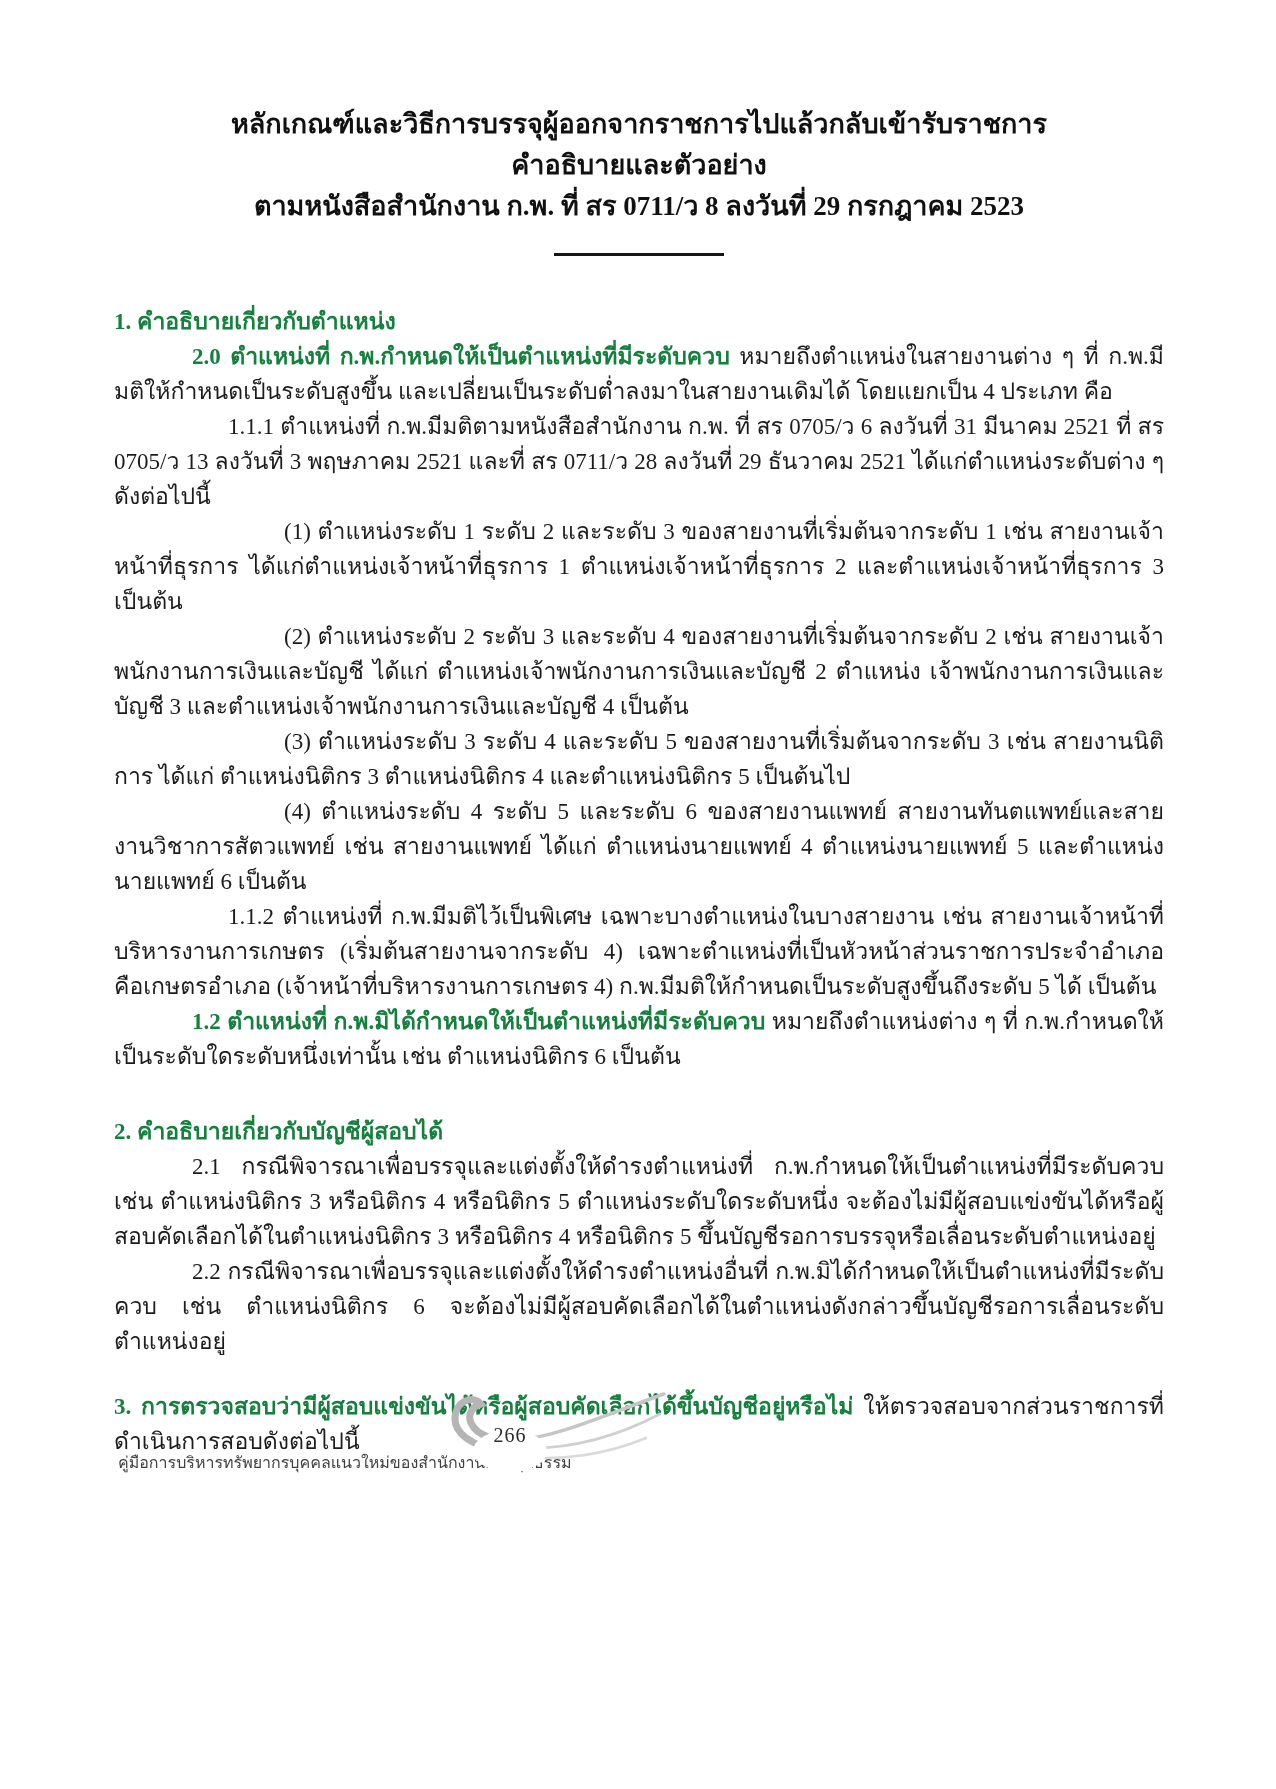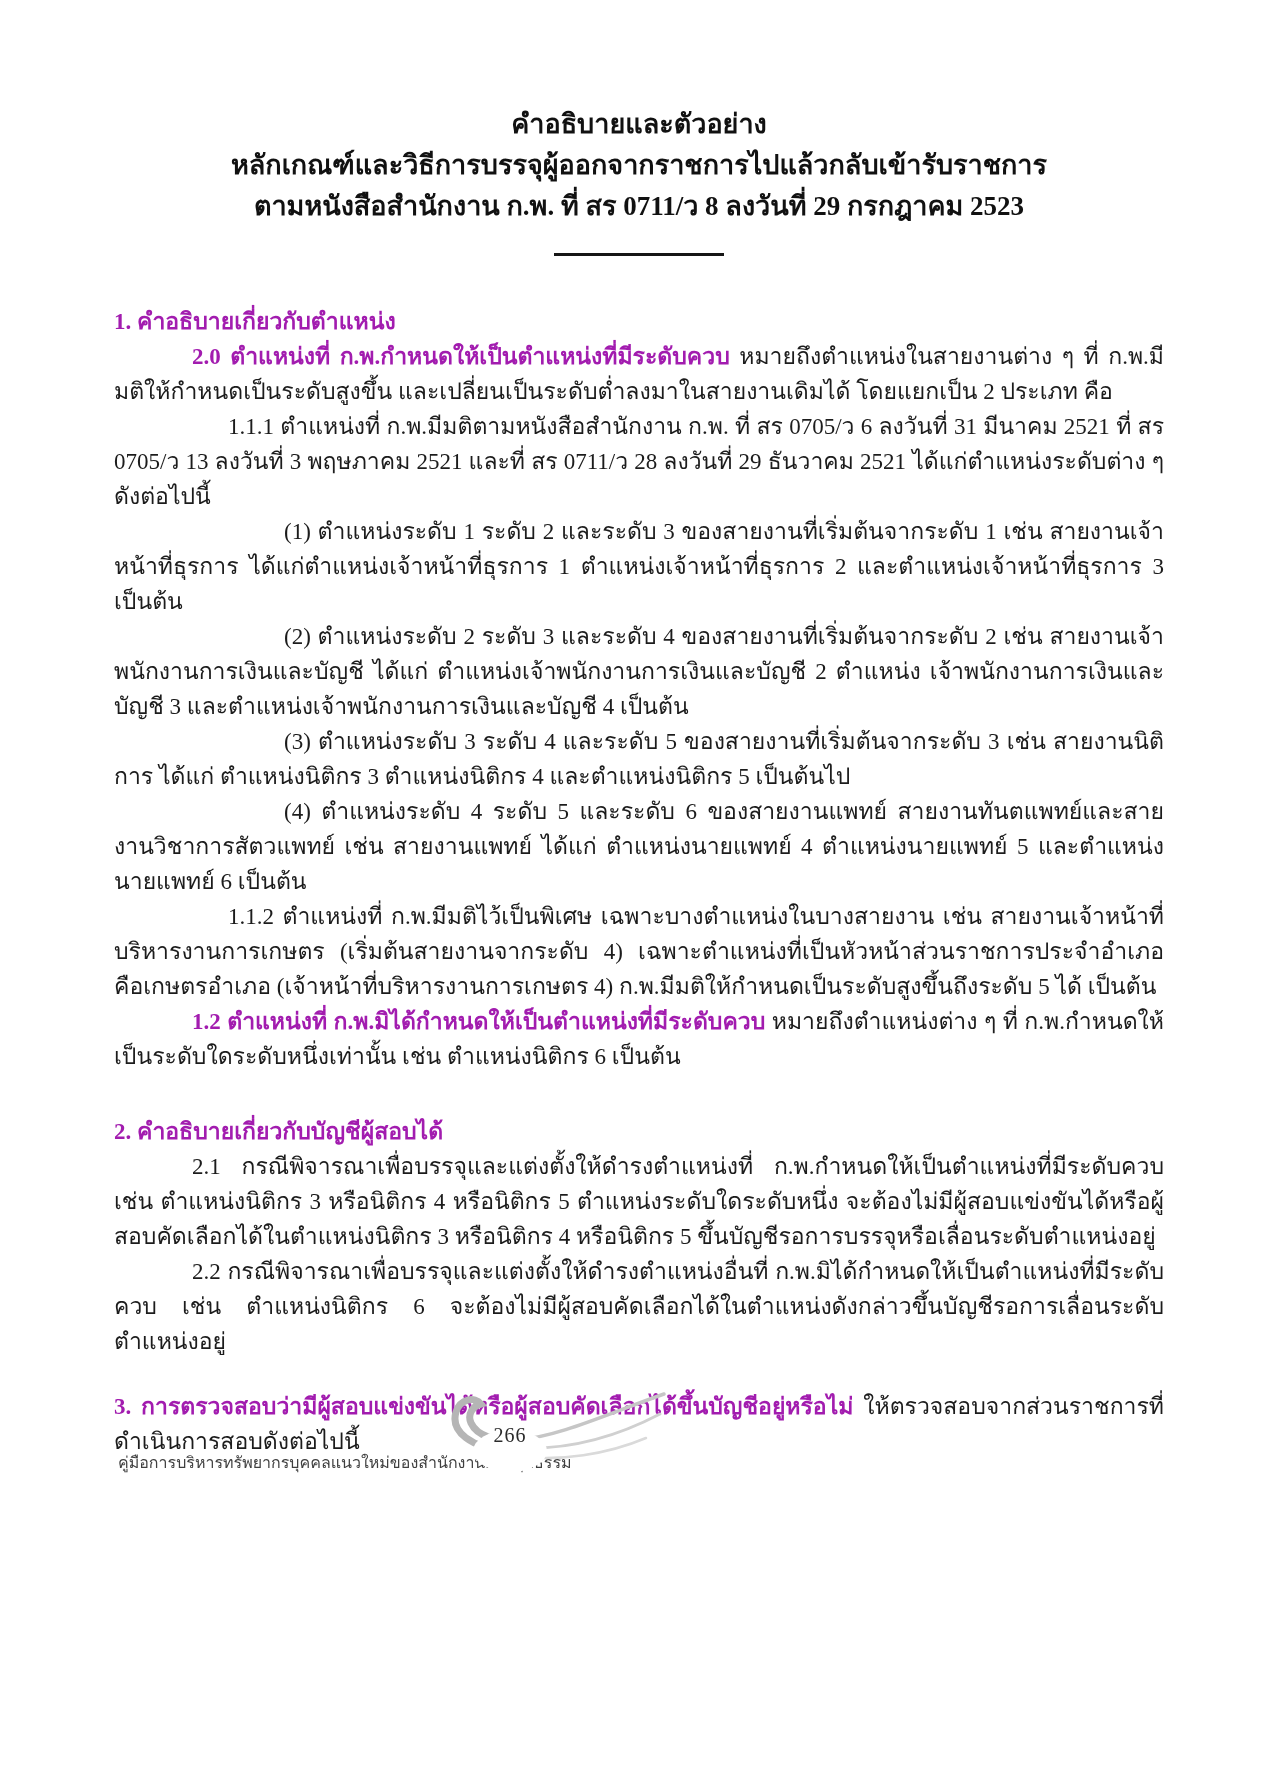--- a/index.html
+++ b/index.html
@@ -35,21 +35,21 @@
     margin: 26px auto 0 auto;
   }
   .body-text { margin-top: 48px; }
   .p {
     margin: 0;
     font-size: 23px;
     line-height: 35px;
     text-align: justify;
     text-justify: inter-word;
   }
-  .p b { color: #a21caf; }
+  .p b { color: #15803d; }
   .ind-1 { text-indent: 78px; }   
   .ind-2 { text-indent: 114px; }  
   .ind-3 { text-indent: 170px; }  
   .sec-heading {
     font-weight: bold;
     text-align: left;
   }
   .gap-sec2 { margin-top: 40px; }
   .gap-sec3 { margin-top: 30px; }
   .footer {
@@ -86,32 +86,32 @@
     letter-spacing: 1px;
   }
 </style>
 </head>
 <body>
 
 <div class="page">
   <div class="content">
 
     <div class="title-block">
+      <span class="title-line">หลักเกณฑ์และวิธีการบรรจุผู้ออกจากราชการไปแล้วกลับเข้ารับราชการ</span>
       <span class="title-line">คำอธิบายและตัวอย่าง</span>
-      <span class="title-line">หลักเกณฑ์และวิธีการบรรจุผู้ออกจากราชการไปแล้วกลับเข้ารับราชการ</span>
       <span class="title-line">ตามหนังสือสำนักงาน ก.พ. ที่ สร 0711/ว 8 ลงวันที่ 29 กรกฎาคม 2523</span>
     </div>
 
     <div class="rule"></div>
 
     <div class="body-text">
 
       <p class="p sec-heading"><b>1. คำอธิบายเกี่ยวกับตำแหน่ง</b><span></span></p>
 
-      <p class="p ind-1"><b>2.0 ตำแหน่งที่ ก.พ.กำหนดให้เป็นตำแหน่งที่มีระดับควบ</b><span> หมายถึงตำแหน่งในสายงานต่าง ๆ ที่ ก.พ.มีมติให้กำหนดเป็นระดับสูงขึ้น และเปลี่ยนเป็นระดับต่ำลงมาในสายงานเดิมได้ โดยแยกเป็น 2 ประเภท คือ</span></p>
+      <p class="p ind-1"><b>2.0 ตำแหน่งที่ ก.พ.กำหนดให้เป็นตำแหน่งที่มีระดับควบ</b><span> หมายถึงตำแหน่งในสายงานต่าง ๆ ที่ ก.พ.มีมติให้กำหนดเป็นระดับสูงขึ้น และเปลี่ยนเป็นระดับต่ำลงมาในสายงานเดิมได้ โดยแยกเป็น 4 ประเภท คือ</span></p>
 
       <p class="p ind-2"><b></b><span>1.1.1 ตำแหน่งที่ ก.พ.มีมติตามหนังสือสำนักงาน ก.พ. ที่ สร 0705/ว 6 ลงวันที่ 31 มีนาคม 2521 ที่ สร 0705/ว 13 ลงวันที่ 3 พฤษภาคม 2521 และที่ สร 0711/ว 28 ลงวันที่ 29 ธันวาคม 2521 ได้แก่ตำแหน่งระดับต่าง ๆ ดังต่อไปนี้</span></p>
 
       <p class="p ind-3"><b></b><span>(1) ตำแหน่งระดับ 1 ระดับ 2 และระดับ 3 ของสายงานที่เริ่มต้นจากระดับ 1 เช่น สายงานเจ้าหน้าที่ธุรการ ได้แก่ตำแหน่งเจ้าหน้าที่ธุรการ 1 ตำแหน่งเจ้าหน้าที่ธุรการ 2 และตำแหน่งเจ้าหน้าที่ธุรการ 3 เป็นต้น</span></p>
 
       <p class="p ind-3"><b></b><span>(2) ตำแหน่งระดับ 2 ระดับ 3 และระดับ 4 ของสายงานที่เริ่มต้นจากระดับ 2 เช่น สายงานเจ้าพนักงานการเงินและบัญชี ได้แก่ ตำแหน่งเจ้าพนักงานการเงินและบัญชี 2 ตำแหน่ง เจ้าพนักงานการเงินและบัญชี 3 และตำแหน่งเจ้าพนักงานการเงินและบัญชี 4 เป็นต้น</span></p>
 
       <p class="p ind-3"><b></b><span>(3) ตำแหน่งระดับ 3 ระดับ 4 และระดับ 5 ของสายงานที่เริ่มต้นจากระดับ 3 เช่น สายงานนิติการ ได้แก่ ตำแหน่งนิติกร 3 ตำแหน่งนิติกร 4 และตำแหน่งนิติกร 5 เป็นต้นไป</span></p>
 
       <p class="p ind-3"><b></b><span>(4) ตำแหน่งระดับ 4 ระดับ 5 และระดับ 6 ของสายงานแพทย์ สายงานทันตแพทย์และสายงานวิชาการสัตวแพทย์ เช่น สายงานแพทย์ ได้แก่ ตำแหน่งนายแพทย์ 4 ตำแหน่งนายแพทย์ 5 และตำแหน่งนายแพทย์ 6 เป็นต้น</span></p>

